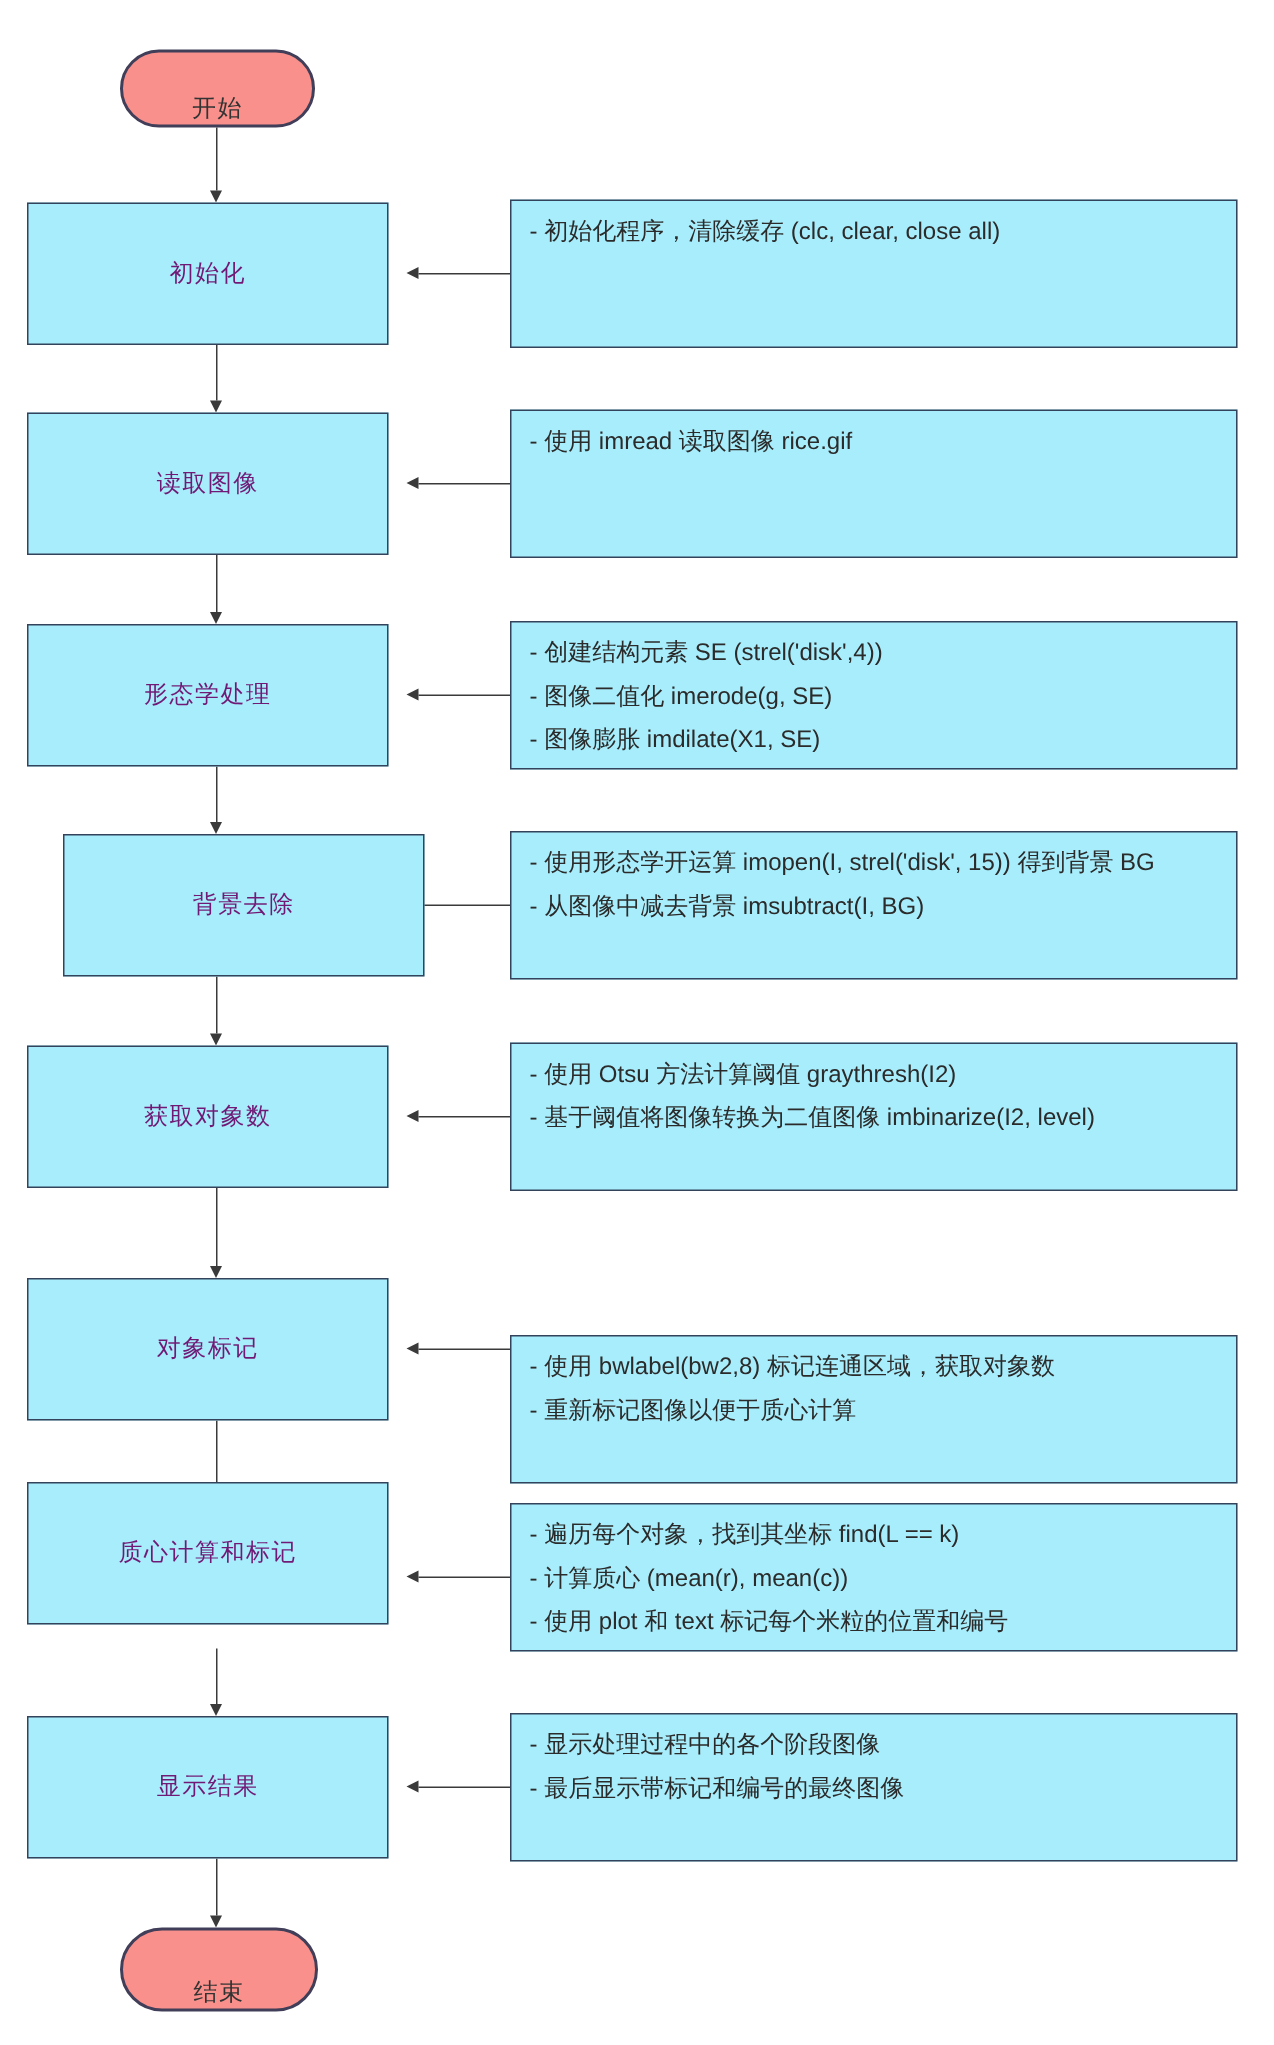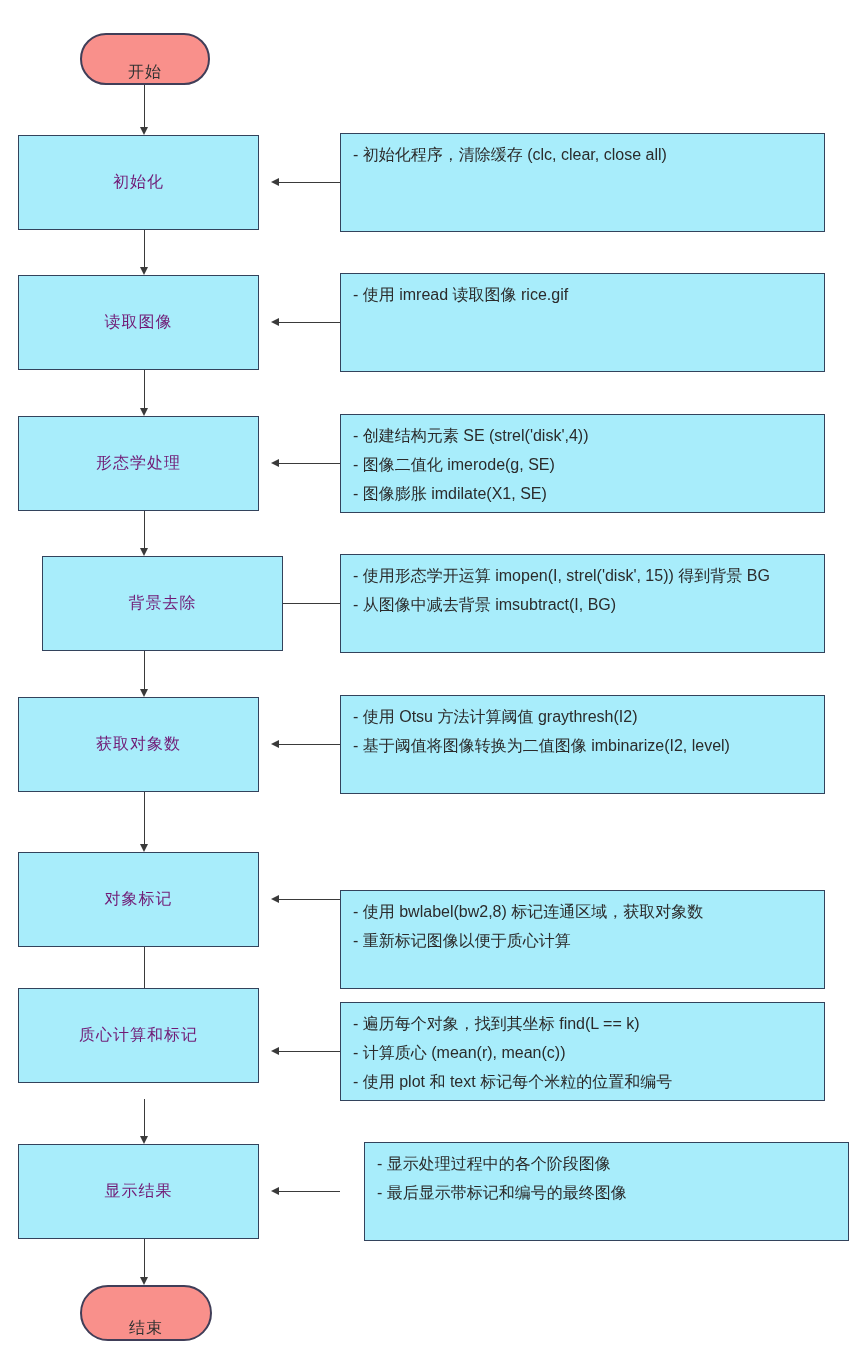--- a/index.html
+++ b/index.html
@@ -179,21 +179,21 @@
   </div>
   <div class="note" style="top:1002px;">
     <div class="note-line">- 遍历每个对象，找到其坐标 find(L == k)</div>
     <div class="note-line">- 计算质心 (mean(r), mean(c))</div>
     <div class="note-line">- 使用 plot 和 text 标记每个米粒的位置和编号</div>
   </div>
 
   <div class="process" style="top:1144px;">
     <span>显示结果</span>
   </div>
-  <div class="note" style="top:1142px;margin-left:24px;">
+  <div class="note" style="top:1142px;">
     <div class="note-line">- 显示处理过程中的各个阶段图像</div>
     <div class="note-line">- 最后显示带标记和编号的最终图像</div>
   </div>
 
   <div class="terminal" style="left:80px; top:1285px; width:132px; height:56px;">
     <span>结束</span>
   </div>
 
 </div>
 

